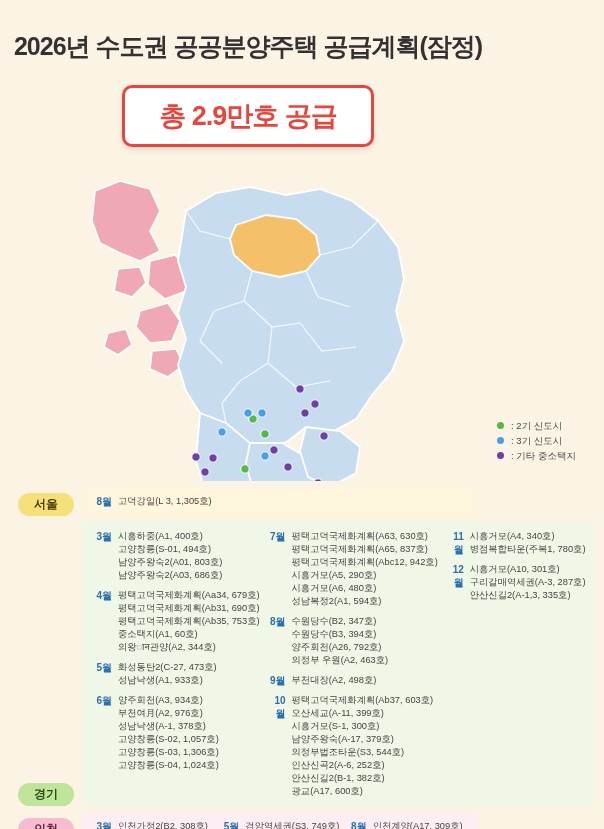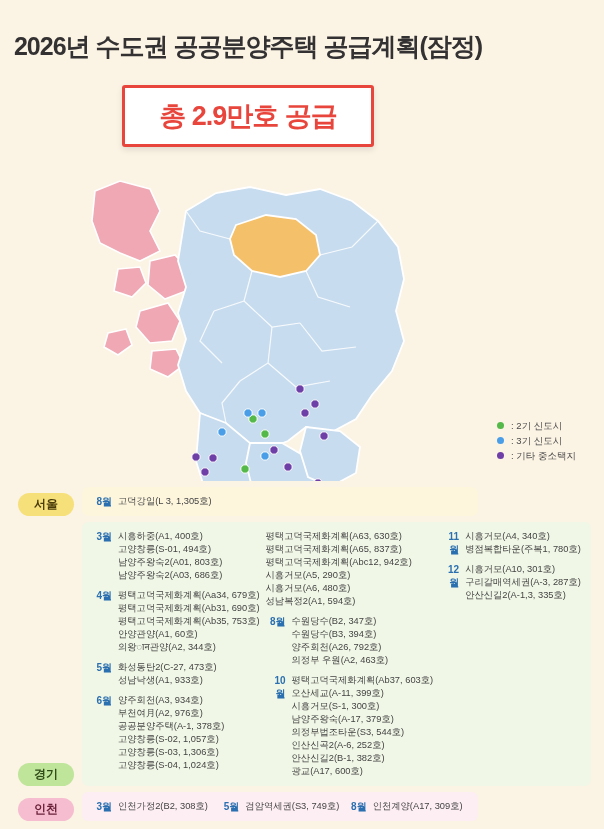--- a/index.html
+++ b/index.html
@@ -26,21 +26,21 @@
   }
 
   .badge-wrap {
     display: flex;
     justify-content: center;
     margin-top: 22px;
   }
   .badge {
     background: #ffffff;
     border: 3px solid #e8453c;
-    border-radius: 3px;
+    border-radius: 10px;
     padding: 10px 34px;
     font-size: 27px;
     font-weight: bold;
     color: #e8453c;
     letter-spacing: -1px;
     box-shadow: 0 3px 6px rgba(0,0,0,0.10);
   }
 
   
   .map-area {
@@ -244,62 +244,69 @@
               <div>남양주왕숙2(A01, 803호)</div>
               <div>남양주왕숙2(A03, 686호)</div>
             </div>
           </div>
           <div class="entry">
             <div class="month">4월</div>
             <div class="items">
               <div>평택고덕국제화계획(Aa34, 679호)</div>
               <div>평택고덕국제화계획(Ab31, 690호)</div>
               <div>평택고덕국제화계획(Ab35, 753호)</div>
-              <div>안양관양(A1, 60호)</div>
+              <div>중소택지(A1, 60호)</div>
               <div>의왕ान관양(A2, 344호)</div>
             </div>
           </div>
           <div class="entry">
             <div class="month">5월</div>
             <div class="items">
               <div>화성동탄2(C-27, 473호)</div>
               <div>성남낙생(A1, 933호)</div>
             </div>
           </div>
           <div class="entry">
             <div class="month">6월</div>
             <div class="items">
               <div>양주회천(A3, 934호)</div>
               <div>부천여月(A2, 976호)</div>
-              <div>공공분양주택(A-1, 378호)</div>
+              <div>성남낙생(A-1, 378호)</div>
               <div>고양창릉(S-02, 1,057호)</div>
               <div>고양창릉(S-03, 1,306호)</div>
               <div>고양창릉(S-04, 1,024호)</div>
             </div>
           </div>
         </div>
 
         <div class="col">
           <div class="entry">
+            <div class="month">7월</div>
             <div class="items">
               <div>평택고덕국제화계획(A63, 630호)</div>
               <div>평택고덕국제화계획(A65, 837호)</div>
               <div>평택고덕국제화계획(Abc12, 942호)</div>
               <div>시흥거모(A5, 290호)</div>
               <div>시흥거모(A6, 480호)</div>
               <div>성남복정2(A1, 594호)</div>
             </div>
           </div>
           <div class="entry">
             <div class="month">8월</div>
             <div class="items">
               <div>수원당수(B2, 347호)</div>
               <div>수원당수(B3, 394호)</div>
               <div>양주회천(A26, 792호)</div>
               <div>의정부 우원(A2, 463호)</div>
+            </div>
+          </div>
+          <div class="entry">
+            <div class="month">9월</div>
+            <div class="items">
+              <div>부천대장(A2, 498호)</div>
             </div>
           </div>
           <div class="entry">
             <div class="month">10월</div>
             <div class="items">
               <div>평택고덕국제화계획(Ab37, 603호)</div>
               <div>오산세교(A-11, 399호)</div>
               <div>시흥거모(S-1, 300호)</div>
               <div>남양주왕숙(A-17, 379호)</div>
               <div>의정부법조타운(S3, 544호)</div>

